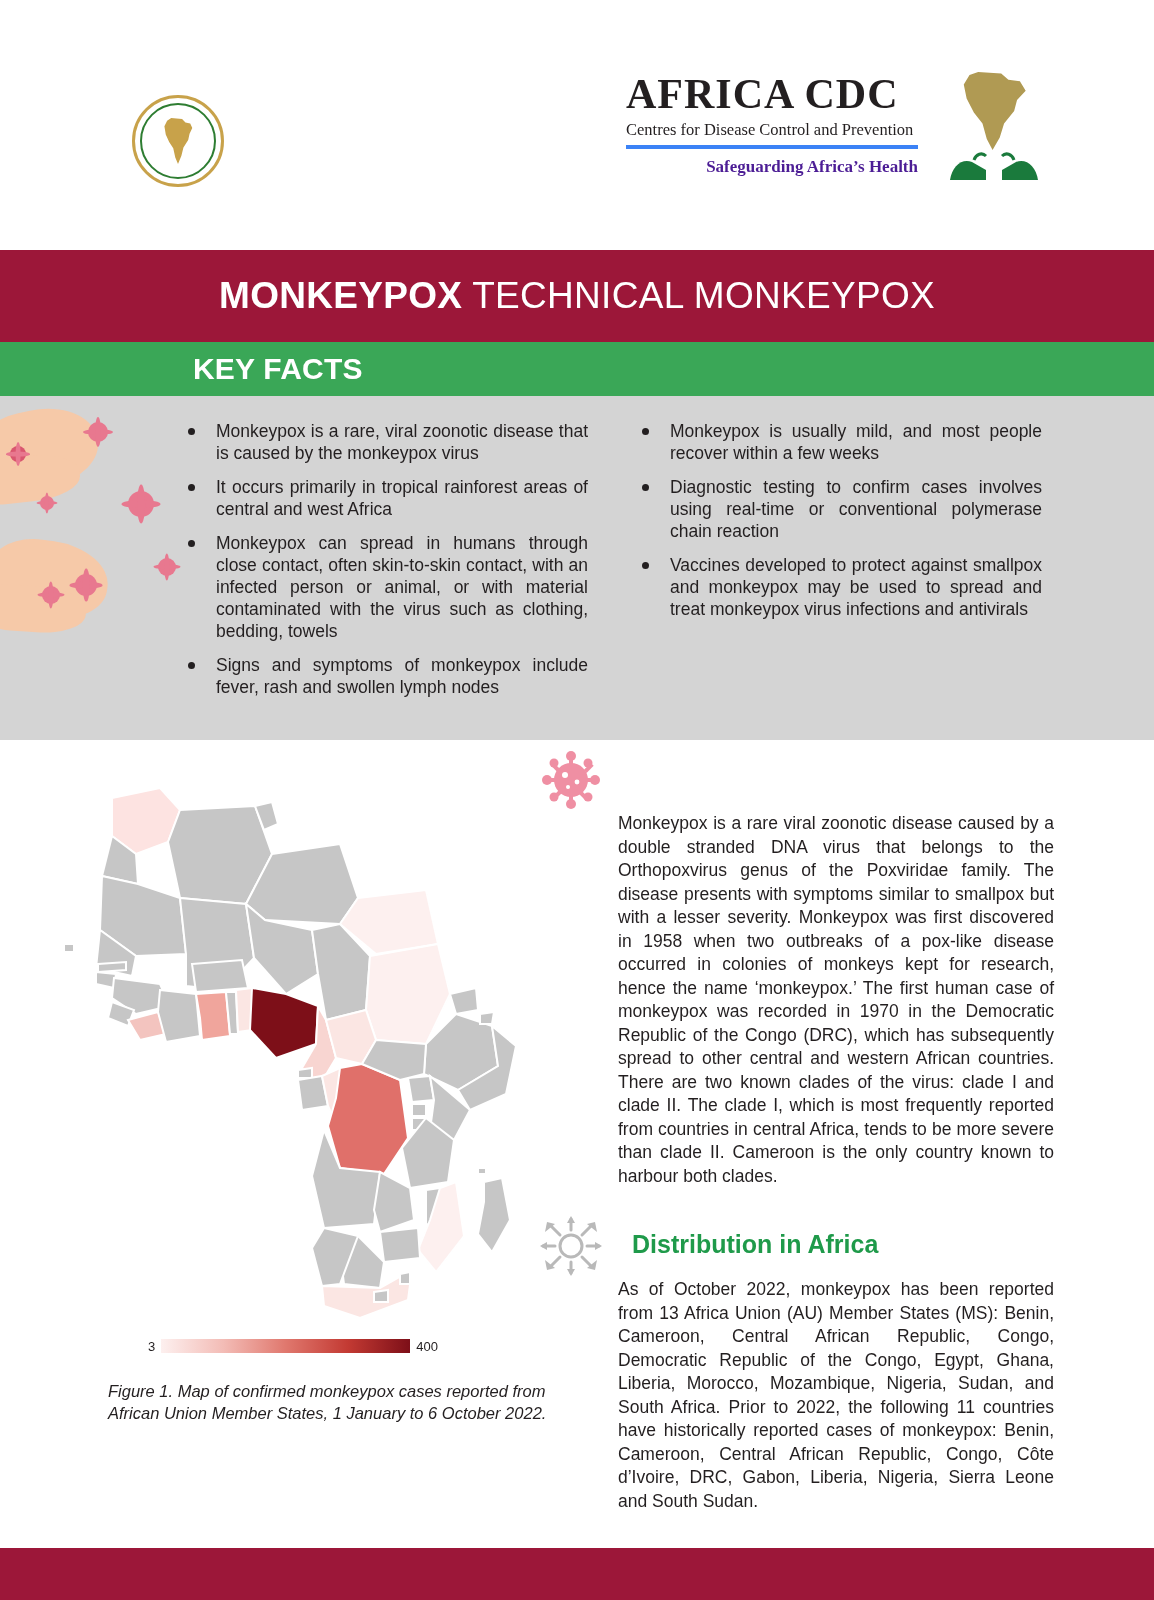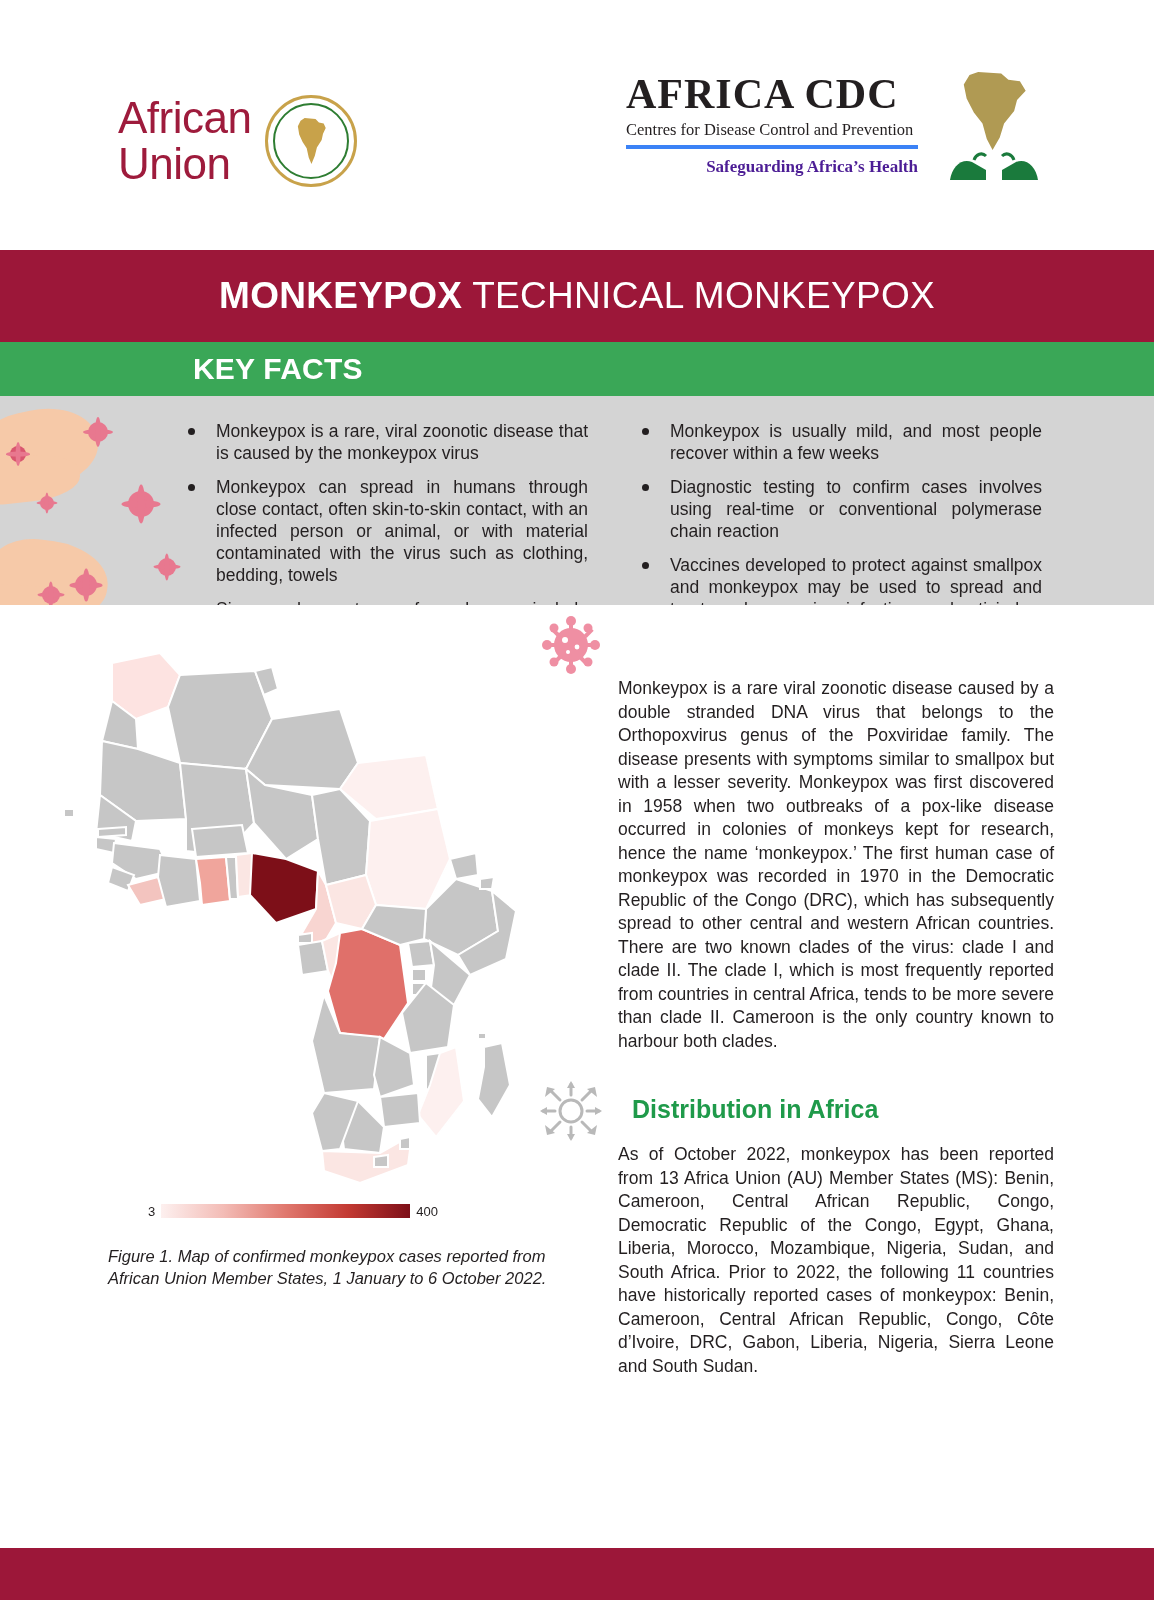--- a/index.html
+++ b/index.html
@@ -144,21 +144,21 @@
     color: #ffffff;
     font-size: 30px;
     font-weight: 700;
     margin-left: 193px;
     letter-spacing: 0.2px;
   }
 
   
   .keyfacts-body {
     background: #d4d4d4;
-    height: 209px;
+    height: 344px;
     position: relative;
     overflow: hidden;
   }
   .kf-art {
     position: absolute;
     left: 0; top: 0;
     width: 185px;
     height: 289px;
   }
   .hand {
@@ -323,24 +323,20 @@
     height: 6px;
     background: #ffffff;
   }
 </style>
 </head>
 <body>
 
 <div class="logo-bar">
 
   <div class="au-logo">
-    <div class="au-text">
-      <div>African</div>
-      <div>Union</div>
-    </div>
     <div class="au-emblem">
       <div class="inner-ring"></div>
       <div class="africa-shape"></div>
     </div>
   </div>
 
   <div class="cdc-logo">
     <div class="cdc-title">AFRICA CDC</div>
     <div class="cdc-sub">Centres for Disease Control and Prevention</div>
     <div class="cdc-tag">Safeguarding Africa’s Health</div>
@@ -378,20 +374,21 @@
     <div class="virus v4"></div>
     <div class="virus v5"></div>
     <div class="virus v6"></div>
     <div class="virus v7"></div>
   </div>
 
   <div class="kf-cols">
     <div class="kf-col">
       <ul>
         <li>Monkeypox is a rare, viral zoonotic disease that is caused by the monkeypox virus</li>
+        <li>It occurs primarily in tropical rainforest areas of central and west Africa</li>
         <li>Monkeypox can spread in humans through close contact, often skin-to-skin contact, with an infected person or animal, or with material contaminated with the virus such as clothing, bedding, towels</li>
         <li>Signs and symptoms of monkeypox include fever, rash and swollen lymph nodes</li>
       </ul>
     </div>
     <div class="kf-col">
       <ul>
         <li>Monkeypox is usually mild, and most people recover within a few weeks</li>
         <li>Diagnostic testing to confirm cases involves using real-time or conventional polymerase chain reaction</li>
         <li>Vaccines developed to protect against smallpox and monkeypox may be used to spread and treat monkeypox virus infections and antivirals</li>
       </ul>

